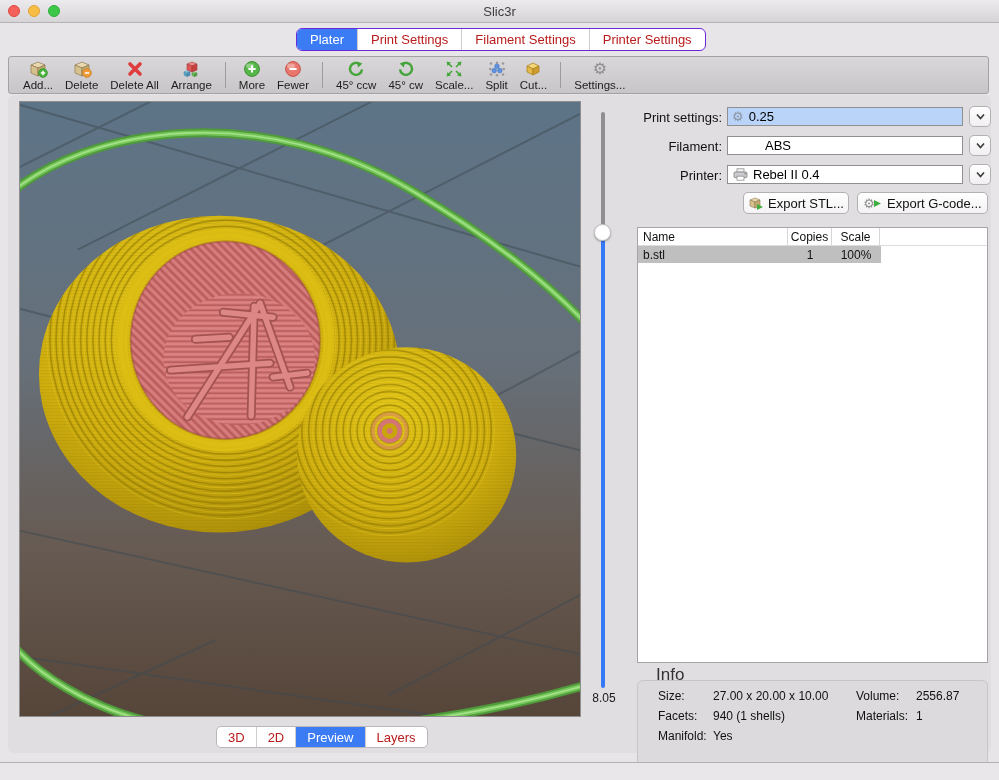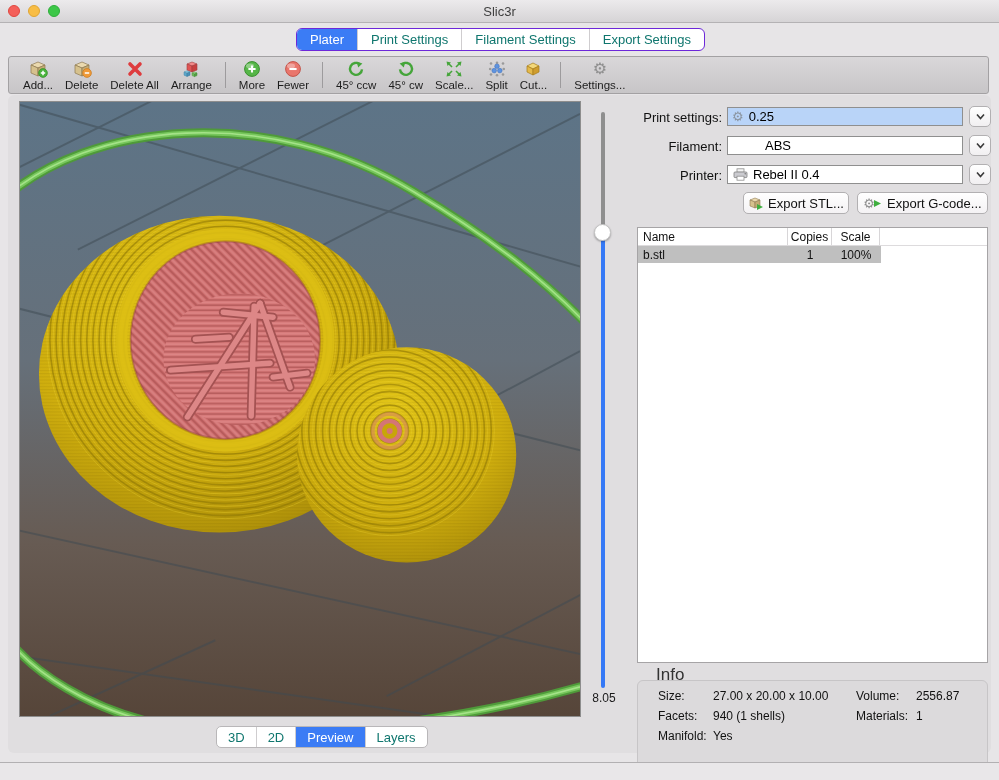--- a/index.html
+++ b/index.html
@@ -11,21 +11,21 @@
     background:linear-gradient(#eceaec,#d6d4d6);border-bottom:1px solid #b4b2b4;}
   .light{position:absolute;top:5px;width:12px;height:12px;border-radius:50%;}
   .light-red{left:8px;background:#f4605a;border:1px solid #e0473f;box-sizing:border-box}
   .light-yellow{left:28px;background:#f8bd45;border:1px solid #e0a533;box-sizing:border-box}
   .light-green{left:48px;background:#3dc748;border:1px solid #2fae3a;box-sizing:border-box}
   .wtitle{position:absolute;top:4px;left:0;right:0;text-align:center;font-size:13px;color:#3f3f3f;}
 
   
   .tabstrip{position:absolute;top:28px;left:296px;height:21px;display:flex;
     border:1px solid #6d28d9;border-radius:6px;overflow:hidden;background:#fff;}
-  .tab{display:flex;align-items:center;justify-content:center;font-size:13px;color:#0f766e;
+  .tab{display:flex;align-items:center;justify-content:center;font-size:13px;color:#b91c1c;
     border-right:1px solid #cfcdcf;padding:0 13px;white-space:nowrap;}
   .tab:last-child{border-right:none}
   .tab.active{background:#3b7cf5;color:#fff;}
 
   
   .toolbar{position:absolute;left:8px;top:56px;width:981px;height:38px;box-sizing:border-box;
     border:1px solid #a3a1a3;border-radius:3px;background:linear-gradient(#d9d7d9,#c7c5c7);
     display:flex;align-items:flex-end;padding:2px 4px 2px 8px;}
   .tb-item{display:flex;flex-direction:column;align-items:center;justify-content:flex-end;
     margin:0 6px;height:33px;}
@@ -92,21 +92,21 @@
   <div class="light light-red"></div>
   <div class="light light-yellow"></div>
   <div class="light light-green"></div>
   <div class="wtitle">Slic3r</div>
 </div>
 
 <div class="tabstrip">
   <div class="tab active">Plater</div>
   <div class="tab">Print Settings</div>
   <div class="tab">Filament Settings</div>
-  <div class="tab">Export Settings</div>
+  <div class="tab">Printer Settings</div>
 </div>
 
 <div class="toolbar">
 
   <div class="tb-item">
     <svg width="20" height="18" viewBox="0 0 20 18">
       <polygon points="3,5 10,2 17,5 10,8" fill="#ead9ae" stroke="#8d7850" stroke-width="0.7"></polygon>
       <polygon points="3,5 10,8 10,16 3,13" fill="#d6c18d" stroke="#8d7850" stroke-width="0.7"></polygon>
       <polygon points="10,8 17,5 17,13 10,16" fill="#c3ab74" stroke="#8d7850" stroke-width="0.7"></polygon>
       <circle cx="15" cy="13" r="4.4" fill="#49b33b" stroke="#2f8f24" stroke-width="0.7"></circle>

